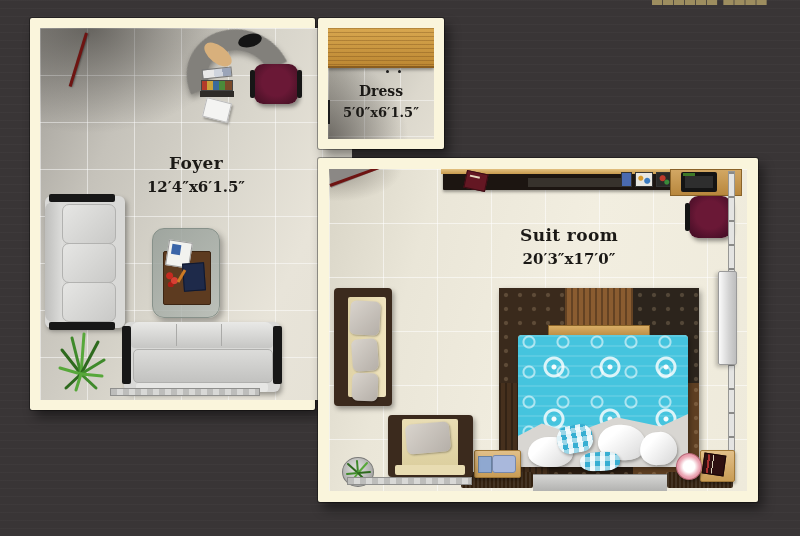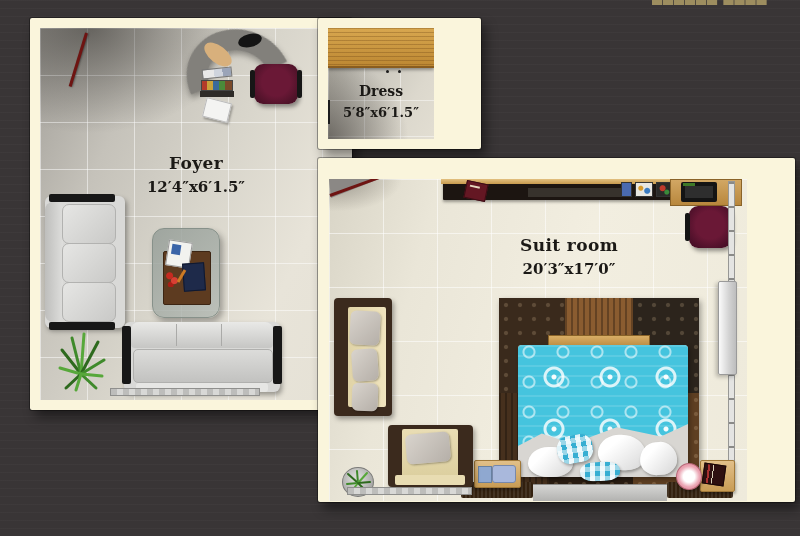--- a/index.html
+++ b/index.html
@@ -5,21 +5,21 @@
   html,body{margin:0;padding:0;background:#2e2b2c;}
   .abs{position:absolute;}
   #canvas{
     position:relative;width:800px;height:536px;overflow:hidden;
     background:#393536;
     background-image:repeating-linear-gradient(180deg, rgba(255,255,255,.025) 0 1px, transparent 1px 8px);
     font-family:"DejaVu Serif","Liberation Serif",serif;
   }
   
   .room{position:absolute;background:#faf5dc;border-radius:2px;
-        box-shadow:0 0 0 1px rgba(0,0,0,.35), 5px 7px 12px rgba(0,0,0,.45);padding-left:37px;}
+        box-shadow:0 0 0 1px rgba(0,0,0,.35), 5px 7px 12px rgba(0,0,0,.45);}
   .floor{position:absolute;overflow:hidden;}
 
   #room-foyer{left:30px;top:18px;width:285px;height:392px;}
   #floor-foyer{left:10px;top:10px;width:312px;height:372px;
     background-image:
       radial-gradient(240px 170px at 16% 0%, rgba(42,40,37,.55), transparent 62%),
       linear-gradient(rgba(255,255,255,.5) 1px, transparent 1px),
       linear-gradient(90deg, rgba(255,255,255,.5) 1px, transparent 1px),
       linear-gradient(115deg,#a29f99 0%,#c5c2ba 25%,#d8d5cb 50%,#e8e4d9 75%,#e5e1d5 100%);
     background-size:100% 100%,47px 47px,47px 47px,100% 100%;}
@@ -35,21 +35,21 @@
 
   #room-toilet{left:444px;top:18px;width:212px;height:131px;}
   #floor-toilet{left:10px;top:10px;width:192px;height:111px;background-color:#46687f;
     background-image:
       radial-gradient(rgba(255,255,255,.14) 1px, transparent 1.6px),
       repeating-linear-gradient(0deg, rgba(0,0,0,.3) 0 1px, transparent 1px 3px),
       repeating-linear-gradient(90deg, rgba(0,0,0,.3) 0 1px, transparent 1px 3px);
     background-size:7px 7px,100% 100%,100% 100%;}
 
   #room-suit{left:318px;top:158px;width:440px;height:344px;}
-  #floor-suit{left:11px;top:21px;width:418px;height:322px;
+  #floor-suit{left:11px;top:11px;width:418px;height:322px;
     background-image:
       radial-gradient(90px 45px at 2% 0%, rgba(60,55,50,.4), transparent 72%),
       linear-gradient(rgba(255,255,255,.55) 1px, transparent 1px),
       linear-gradient(90deg, rgba(255,255,255,.55) 1px, transparent 1px),
       linear-gradient(105deg,#d9d5c7 0%,#eae6d8 22%,#f2eee0 55%,#eeead b 100%);
     background-image:
       radial-gradient(90px 45px at 2% 0%, rgba(60,55,50,.4), transparent 72%),
       linear-gradient(rgba(255,255,255,.55) 1px, transparent 1px),
       linear-gradient(90deg, rgba(255,255,255,.55) 1px, transparent 1px),
       linear-gradient(105deg,#d9d5c7 0%,#eae6d8 22%,#f2eee0 55%,#eeeadb 100%);
@@ -349,21 +349,21 @@
   </div>
 
   <div class="room" id="room-dress">
     <div class="floor" id="floor-dress">
       <div class="abs" id="dress-wardrobe"></div>
       <span class="handle-dot" style="left:58px;top:42px;"></span>
       <span class="handle-dot" style="left:70px;top:42px;"></span>
       <div class="abs" id="dress-doorframe"></div>
       <div class="room-label lbl-sm" style="top:53px;">
         <div class="name">Dress</div>
-        <div class="dims">5′8″x6′1.5″</div>
+        <div class="dims">5′0″x6′1.5″</div>
       </div>
     </div>
   </div>
 
 
   <div class="room" id="room-suit">
     <div class="floor" id="floor-suit">
 
       <div class="abs" id="suit-door-tri"></div>
       <div class="abs" id="suit-door-leaf"></div>

